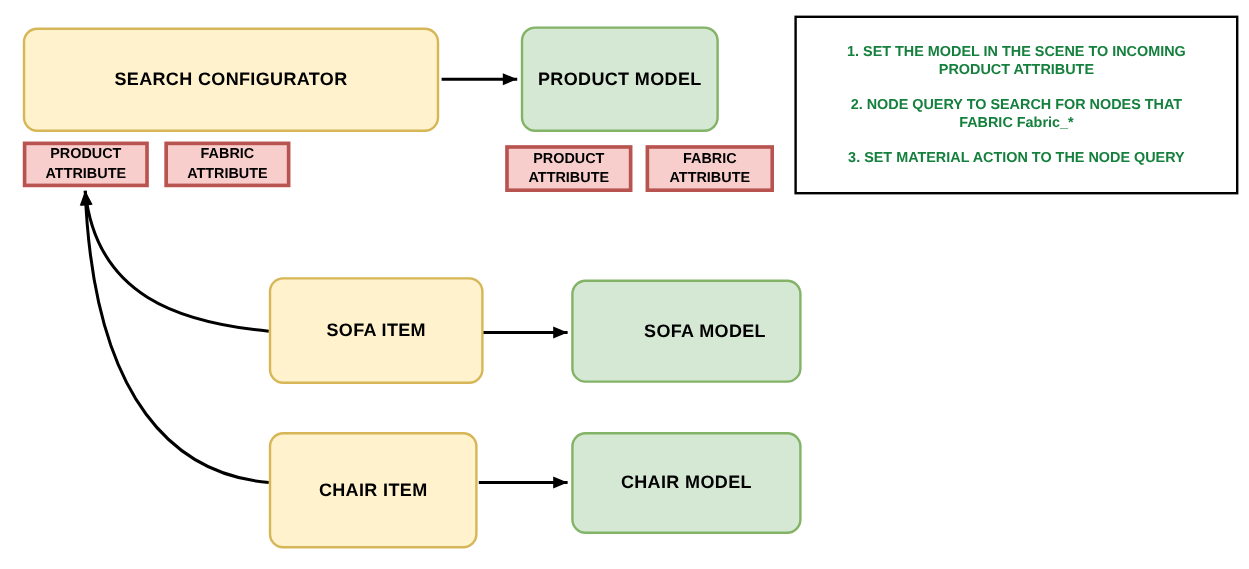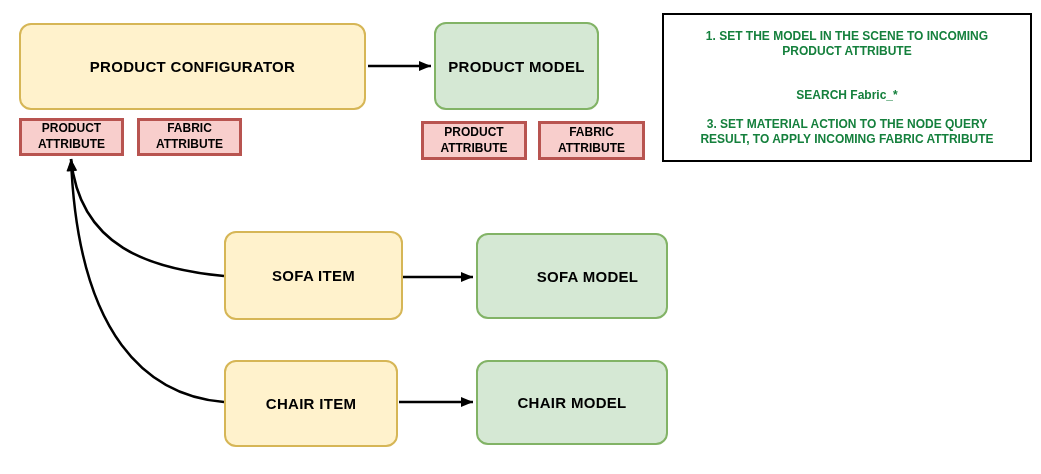--- a/index.html
+++ b/index.html
@@ -95,36 +95,36 @@
       </marker>
     </defs>
     <path d="M 368 66 L 431 66" fill="none" stroke="#000000" stroke-width="2.5" marker-end="url(#arrowhead)"></path>
     <path d="M 399 277 L 473 277" fill="none" stroke="#000000" stroke-width="2.5" marker-end="url(#arrowhead)"></path>
     <path d="M 399 402 L 473 402" fill="none" stroke="#000000" stroke-width="2.5" marker-end="url(#arrowhead)"></path>
     <path d="M 224 276 C 150 269, 80 247, 71 159" fill="none" stroke="#000000" stroke-width="2.5" marker-end="url(#arrowhead)"></path>
     <path d="M 224 402 C 148 396, 78 337, 71 159" fill="none" stroke="#000000" stroke-width="2.5" marker-end="url(#arrowhead)"></path>
   </svg>
 
   <div class="node yellow" style="left:19px; top:23px; width:347px; height:87px;">
-    <span>PRODUCT CONFIGURATOR</span>
+    <span>SEARCH CONFIGURATOR</span>
   </div>
 
   <div class="node green" style="left:434px; top:22px; width:165px; height:88px;">
     <span>PRODUCT MODEL</span>
   </div>
 
   <div class="node yellow" style="left:224px; top:231px; width:179px; height:89px;">
     <span>SOFA ITEM</span>
   </div>
 
   <div class="node green" style="left:476px; top:233px; width:192px; height:86px;padding-left:31px;">
     <span>SOFA MODEL</span>
   </div>
 
-  <div class="node yellow" style="left:224px; top:360px; width:174px; height:87px;">
+  <div class="node yellow" style="left:224px; top:360px; width:174px; height:97px;">
     <span>CHAIR ITEM</span>
   </div>
 
   <div class="node green" style="left:476px; top:360px; width:192px; height:85px;">
     <span>CHAIR MODEL</span>
   </div>
 
   <div class="attr-badge" style="left:19px; top:118px; width:105px; height:38px;">
     <span>PRODUCT ATTRIBUTE</span>
   </div>
@@ -138,22 +138,21 @@
   <div class="attr-badge" style="left:538px; top:121px; width:107px; height:39px;">
     <span>FABRIC ATTRIBUTE</span>
   </div>
 
   <div class="notes-box" style="left:662px; top:13px; width:370px; height:149px;">
     <p class="para">
       <span>1. SET THE MODEL IN THE SCENE TO INCOMING</span><br>
       <span>PRODUCT ATTRIBUTE</span>
     </p>
     <p class="para">
-      <br>
-      <span>SEARCH Fabric_*</span>
+      <span>2. NODE QUERY TO SEARCH FOR NODES THAT</span><br>
+      <span>FABRIC Fabric_*</span>
     </p>
     <p class="para">
       <span>3. SET MATERIAL ACTION TO THE NODE QUERY</span><br>
-      <span>RESULT, TO APPLY INCOMING FABRIC ATTRIBUTE</span>
     </p>
   </div>
 
 </div>
 
 </body></html>

